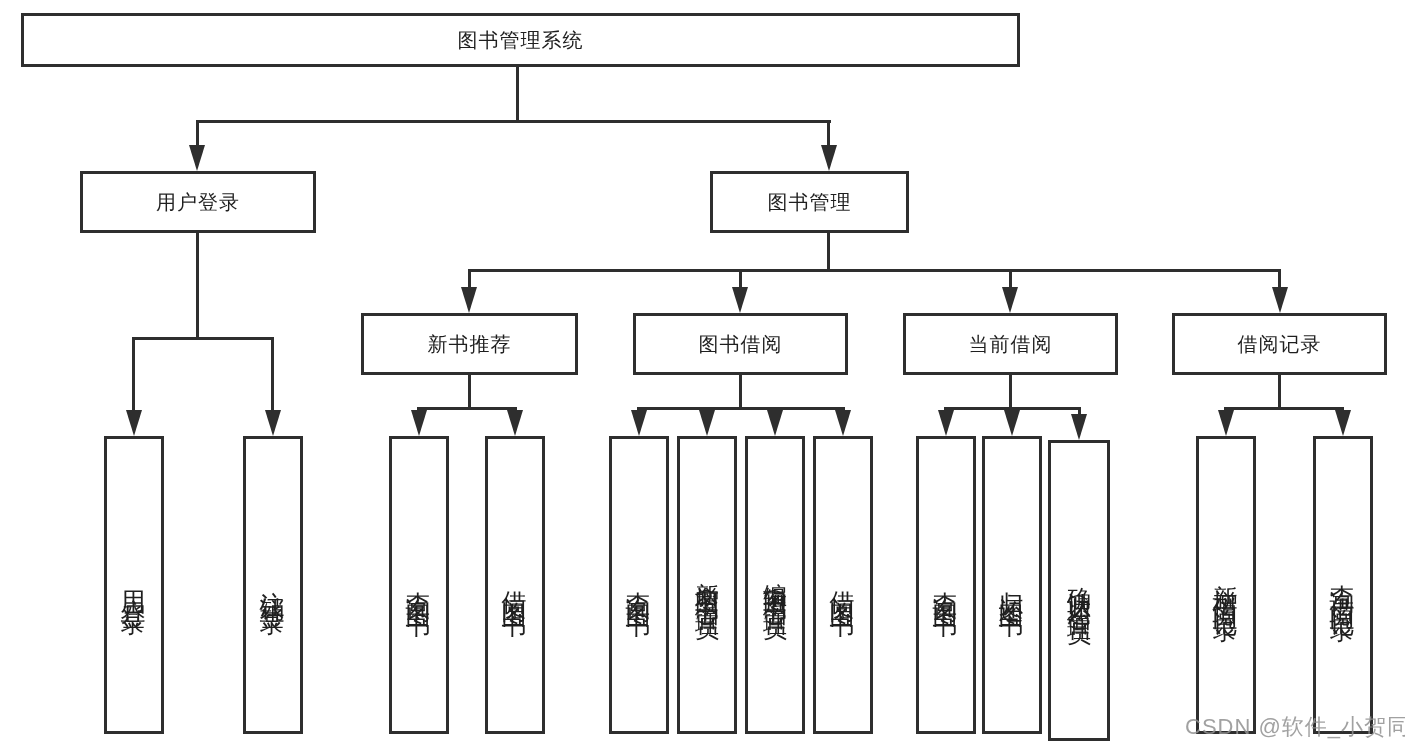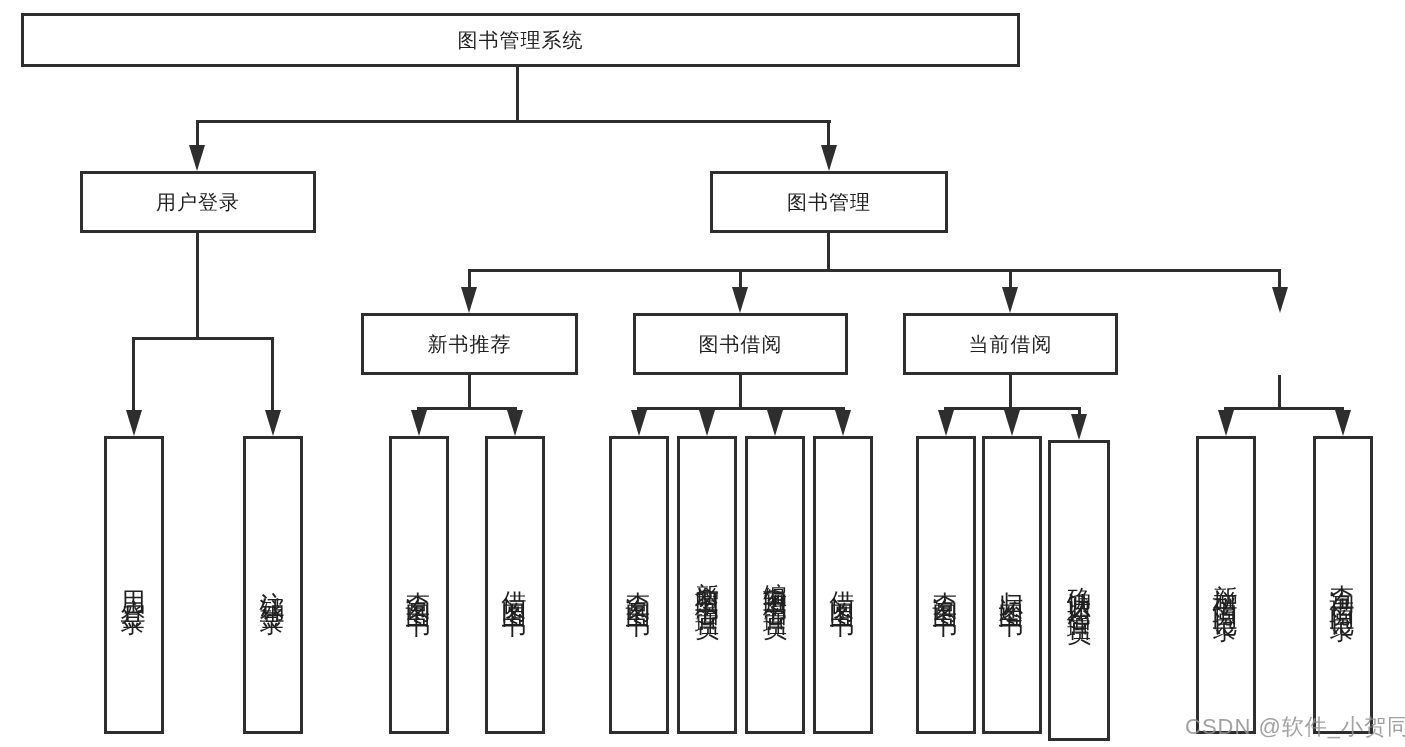--- a/index.html
+++ b/index.html
@@ -62,21 +62,21 @@
   <div class="vline" style="left:516px;top:67px;height:53px;"></div>
   <div class="hline" style="left:196px;top:120px;width:635px;"></div>
   <div class="vline" style="left:196px;top:120px;height:28px;"></div>
   <div class="arrow" style="left:189px;top:145px;"></div>
   <div class="vline" style="left:827px;top:120px;height:28px;"></div>
   <div class="arrow" style="left:821px;top:145px;"></div>
 
   <div class="box" style="left:80px;top:171px;width:236px;height:62px;">
     <span>用户登录</span>
   </div>
-  <div class="box" style="left:710px;top:171px;width:238px;height:62px;">
+  <div class="box" style="left:710px;top:171px;width:199px;height:62px;">
     <span>图书管理</span>
   </div>
 
   <div class="vline" style="left:196px;top:233px;height:106px;"></div>
   <div class="hline" style="left:133px;top:337px;width:141px;"></div>
   <div class="vline" style="left:132px;top:337px;height:75px;"></div>
   <div class="arrow" style="left:126px;top:410px;"></div>
   <div class="vline" style="left:271px;top:337px;height:75px;"></div>
   <div class="arrow" style="left:265px;top:410px;"></div>
 
@@ -92,20 +92,23 @@
   <div class="arrow" style="left:1272px;top:287px;"></div>
 
   <div class="box" style="left:361px;top:313px;width:217px;height:62px;text-align:right;">
     <span>新书推荐</span>
   </div>
   <div class="box" style="left:633px;top:313px;width:215px;height:62px;">
     <span>图书借阅</span>
   </div>
   <div class="box" style="left:903px;top:313px;width:215px;height:62px;">
     <span>当前借阅</span>
+  </div>
+  <div class="box" style="left:1172px;top:313px;width:215px;height:62px;">
+    <span>借阅记录</span>
   </div>
 
   <div class="vline" style="left:468px;top:375px;height:34px;"></div>
   <div class="hline" style="left:417px;top:407px;width:100px;"></div>
   <div class="vline" style="left:417px;top:407px;height:8px;"></div>
   <div class="arrow" style="left:411px;top:410px;"></div>
   <div class="vline" style="left:514px;top:407px;height:8px;"></div>
   <div class="arrow" style="left:507px;top:410px;"></div>
 
   <div class="vline" style="left:739px;top:375px;height:34px;"></div>

